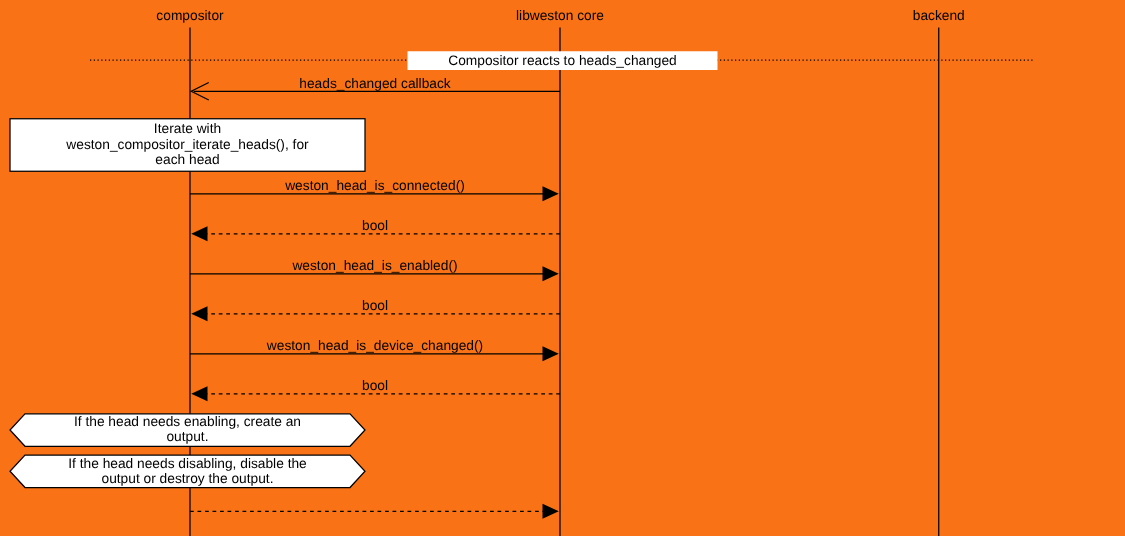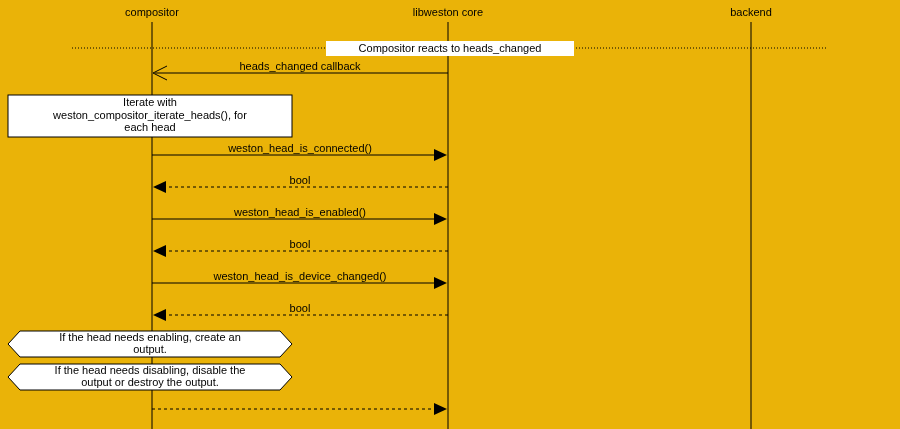--- a/index.html
+++ b/index.html
@@ -7,21 +7,21 @@
     padding: 0;
     background: #ffffff;
   }
   body {
     font-family: "Liberation Sans", sans-serif;
   }
   #diagram-root {
     position: relative;
     width: 900px;
     height: 429px;
-    background: #eab308;
+    background: #f97316;
     overflow: hidden;
   }
   #diagram-svg {
     position: absolute;
     top: 0;
     left: 0;
     width: 900px;
     height: 429px;
     display: block;
   }

